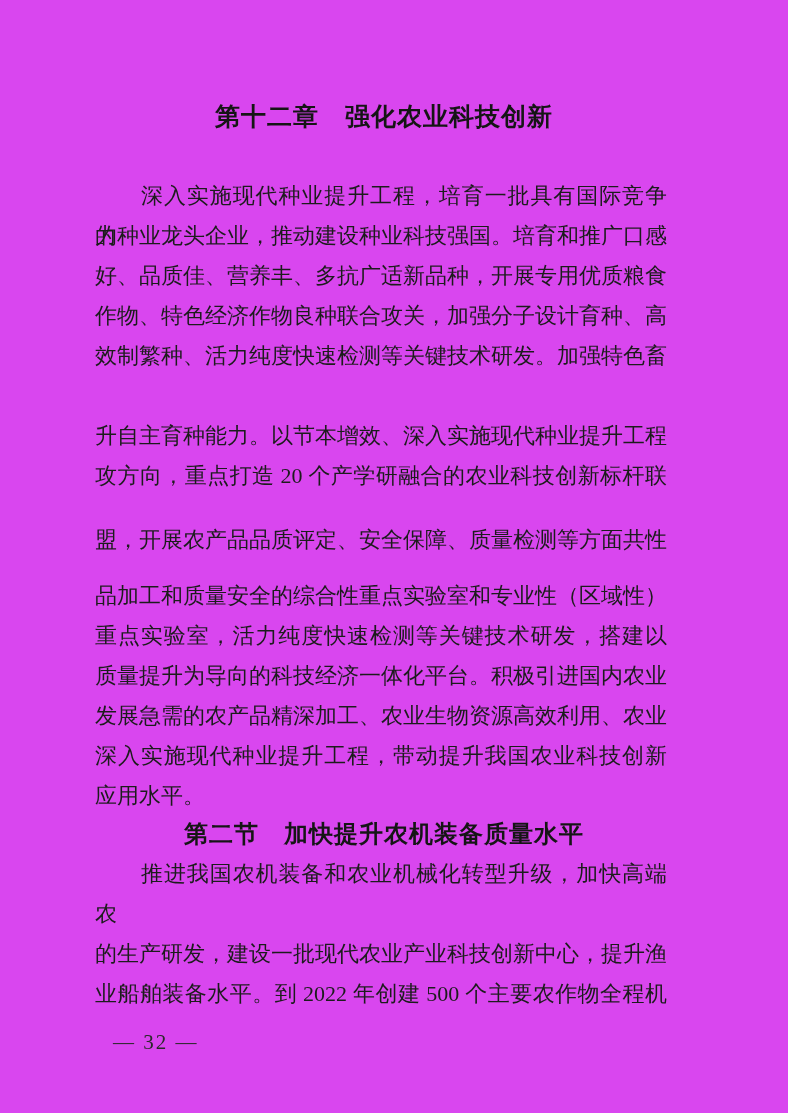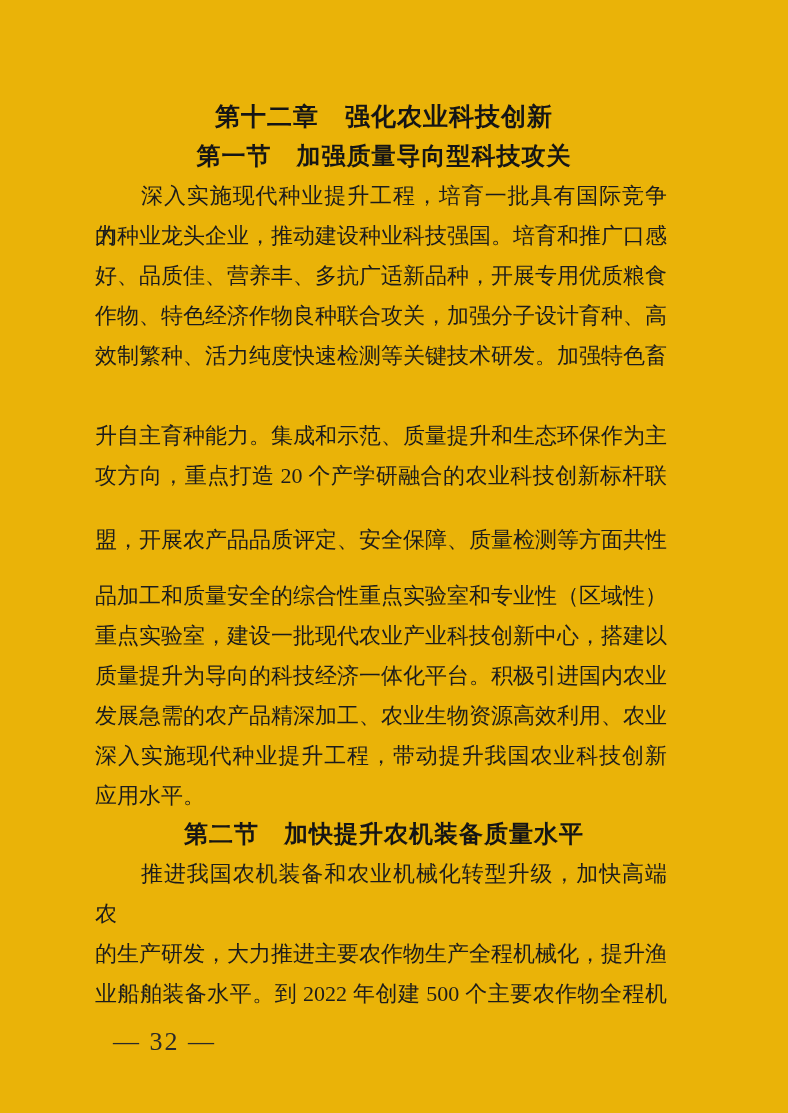--- a/index.html
+++ b/index.html
@@ -4,21 +4,21 @@
 <style>
   html, body {
     margin: 0;
     padding: 0;
     background: #ffffff;
   }
   .page {
     position: relative;
     width: 788px;
     height: 1113px;
-    background: #eab308;
+    background: #d946ef;
     color: #1c1c1c;
     font-family: "Liberation Serif", serif;
     overflow: hidden;
   }
   .chapter-title {
     position: absolute;
     left: 95px;
     width: 578px;
     top: 96px;
     height: 40px;
@@ -61,50 +61,49 @@
   .body-line.para-end {
     text-align: center;
     text-align-last: left;
   }
   .page-footer {
     position: absolute;
     left: 113px;
     top: 1022px;
     height: 40px;
     line-height: 40px;
-    font-size: 26px;
+    font-size: 21px;
     letter-spacing: 2px;
     color: #2a2a2a;
   }
 </style>
 </head>
 <body>
 
 <div class="page">
 
   <div class="chapter-title">第十二章　强化农业科技创新</div>
 
-  <div class="section-title" style="top:136px">第一节　加强质量导向型科技攻关</div>
 
   <div class="body-line indent" style="top:176px">深入实施现代种业提升工程，培育一批具有国际竞争力</div>
   <div class="body-line" style="top:216px">的种业龙头企业，推动建设种业科技强国。培育和推广口感</div>
   <div class="body-line" style="top:256px">好、品质佳、营养丰、多抗广适新品种，开展专用优质粮食</div>
   <div class="body-line" style="top:296px">作物、特色经济作物良种联合攻关，加强分子设计育种、高</div>
   <div class="body-line" style="top:336px">效制繁种、活力纯度快速检测等关键技术研发。加强特色畜</div>
-  <div class="body-line" style="top:416px">升自主育种能力。集成和示范、质量提升和生态环保作为主</div>
+  <div class="body-line" style="top:416px">升自主育种能力。以节本增效、深入实施现代种业提升工程</div>
   <div class="body-line" style="top:456px">攻方向，重点打造 20 个产学研融合的农业科技创新标杆联</div>
   <div class="body-line" style="top:520px">盟，开展农产品品质评定、安全保障、质量检测等方面共性</div>
   <div class="body-line" style="top:576px">品加工和质量安全的综合性重点实验室和专业性（区域性）</div>
-  <div class="body-line" style="top:616px">重点实验室，建设一批现代农业产业科技创新中心，搭建以</div>
+  <div class="body-line" style="top:616px">重点实验室，活力纯度快速检测等关键技术研发，搭建以</div>
   <div class="body-line" style="top:656px">质量提升为导向的科技经济一体化平台。积极引进国内农业</div>
   <div class="body-line" style="top:696px">发展急需的农产品精深加工、农业生物资源高效利用、农业</div>
   <div class="body-line" style="top:736px">深入实施现代种业提升工程，带动提升我国农业科技创新</div>
   <div class="body-line para-end" style="top:776px">应用水平。</div>
 
   <div class="section-title" style="top:814px">第二节　加快提升农机装备质量水平</div>
 
   <div class="body-line indent" style="top:854px">推进我国农机装备和农业机械化转型升级，加快高端农</div>
-  <div class="body-line" style="top:934px">的生产研发，大力推进主要农作物生产全程机械化，提升渔</div>
+  <div class="body-line" style="top:934px">的生产研发，建设一批现代农业产业科技创新中心，提升渔</div>
   <div class="body-line" style="top:974px">业船舶装备水平。到 2022 年创建 500 个主要农作物全程机</div>
 
   <div class="page-footer">— 32 —</div>
 
 </div>
 
 </body></html>

